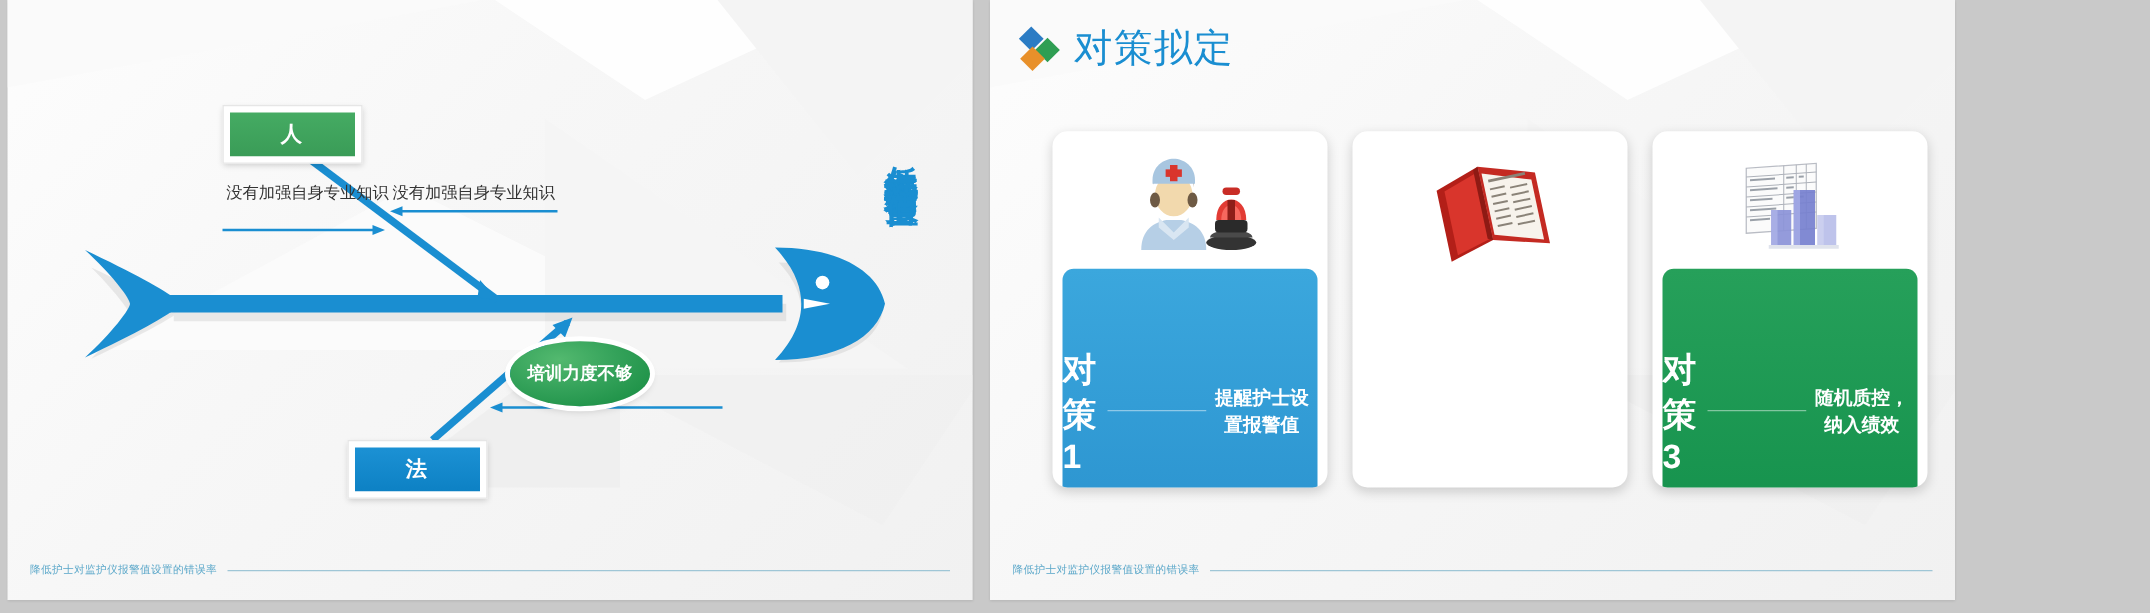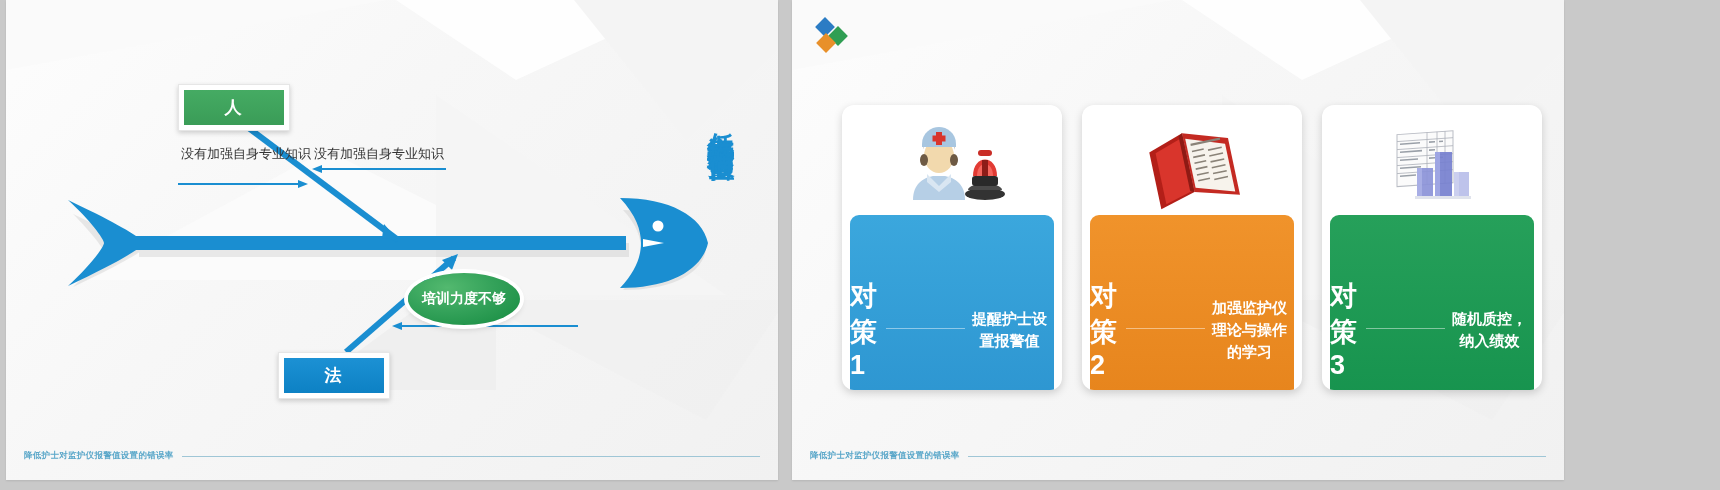--- a/index.html
+++ b/index.html
@@ -79,21 +79,21 @@
   .panel{width:204px;flex:1;border-radius:9px;margin-bottom:-40px;
          display:flex;flex-direction:row;align-items:center;padding-top:14px;box-sizing:border-box;}
   .panel.blue{background:linear-gradient(180deg,#3ba7dd,#2b93cf);}
   .panel.orange{background:linear-gradient(180deg,#f0932b,#e5821a);}
   .panel.green{background:linear-gradient(180deg,#26a05a,#14914c);}
   .panel-title{color:#fff;font-size:27px;font-weight:700;letter-spacing:1px;}
   .panel-rule{width:160px;height:1px;background:rgba(255,255,255,.45);margin:7px 0 9px;}
   .panel-desc{color:#fff;font-size:15px;font-weight:700;line-height:22px;text-align:center;width:180px;}
 
   
-  .footer{position:absolute;left:18px;right:18px;bottom:18px;display:flex;align-items:center;z-index:6;font-weight:bold;}
+  .footer{position:absolute;left:18px;right:18px;bottom:18px;display:flex;align-items:center;z-index:6;}
   .footer-text{color:#5aa7c9;font-size:8.5px;white-space:nowrap;margin-right:8px;letter-spacing:.3px;}
   .footer-rule{flex:1;height:1px;background:#9fc6d6;}
 </style>
 </head>
 <body>
 
 <div class="deck">
 
   <div class="slide left">
     <div class="facet f1"></div>
@@ -169,20 +169,21 @@
     <div class="facet f5"></div>
     <div class="facet f7"></div>
     <div class="facet f6"></div>
 
     <div class="hdr">
       <div class="diamonds">
         <span class="dm blue"></span>
         <span class="dm green"></span>
         <span class="dm orange"></span>
       </div>
+      <div class="hdr-title">对策拟定</div>
     </div>
 
     <div class="cards">
 
       <div class="card">
         <div class="card-icon">
           <svg width="118" height="92" viewBox="0 0 118 92">
 
             <g>
               <path d="M20 80 C20 64 30 58 40 56 L52 56 C62 58 72 64 72 80 Z" fill="#b6cfe6"></path>
@@ -234,25 +235,20 @@
                   <rect x="74" y="51" width="14" height="1.6"></rect>
                 <rect x="58" y="55" width="12" height="1.6"></rect>
                   <rect x="74" y="57" width="14" height="1.6"></rect>
                 <rect x="58" y="61" width="12" height="1.6"></rect>
                   <rect x="74" y="63" width="14" height="1.6"></rect>
               </g>
               <path d="M52 12 L52 72 L48 70 L48 14 Z" fill="#8e1a14"></path>
             </g>
           </svg>
         </div>
-        <div class="panel orange">
-          <div class="panel-title">对策2</div>
-          <div class="panel-rule"></div>
-          <div class="panel-desc">加强监护仪理论与操作的学习</div>
-        </div>
       </div>
 
       <div class="card">
         <div class="card-icon">
           <svg width="110" height="92" viewBox="0 0 110 92">
 
             <g transform="skewY(-4)">
               <rect x="20" y="16" width="56" height="52" fill="#fbfbfb" stroke="#b9bcc4" stroke-width="1"></rect>
               <g stroke="#aeb2ba" stroke-width="0.8">
                 <line x1="20" y1="23" x2="76" y2="23"></line>

